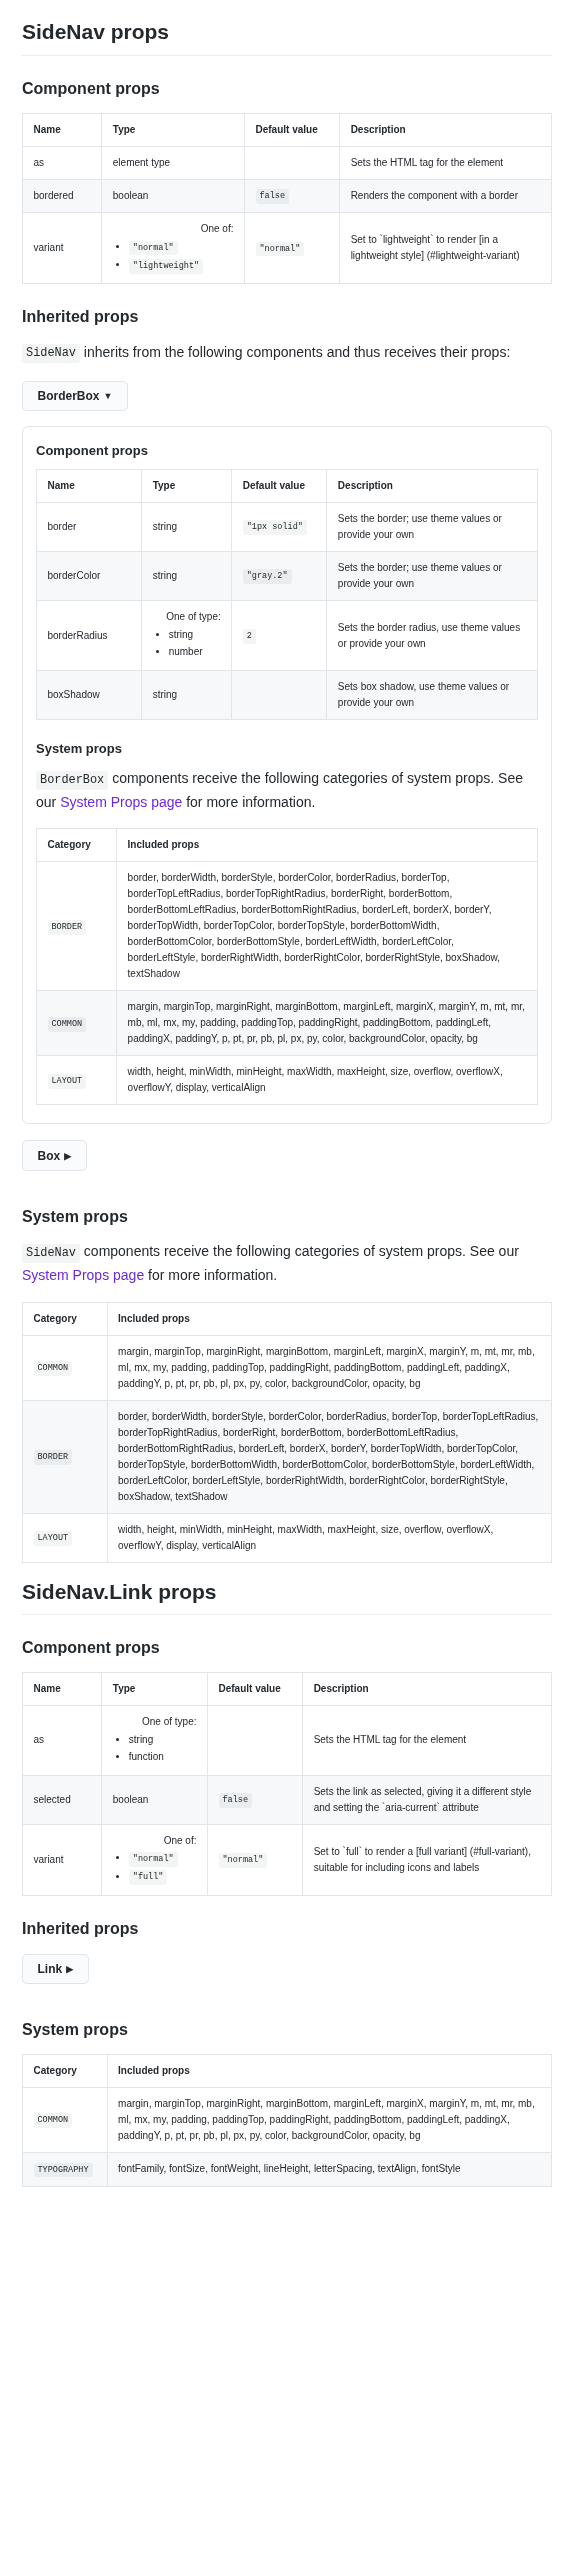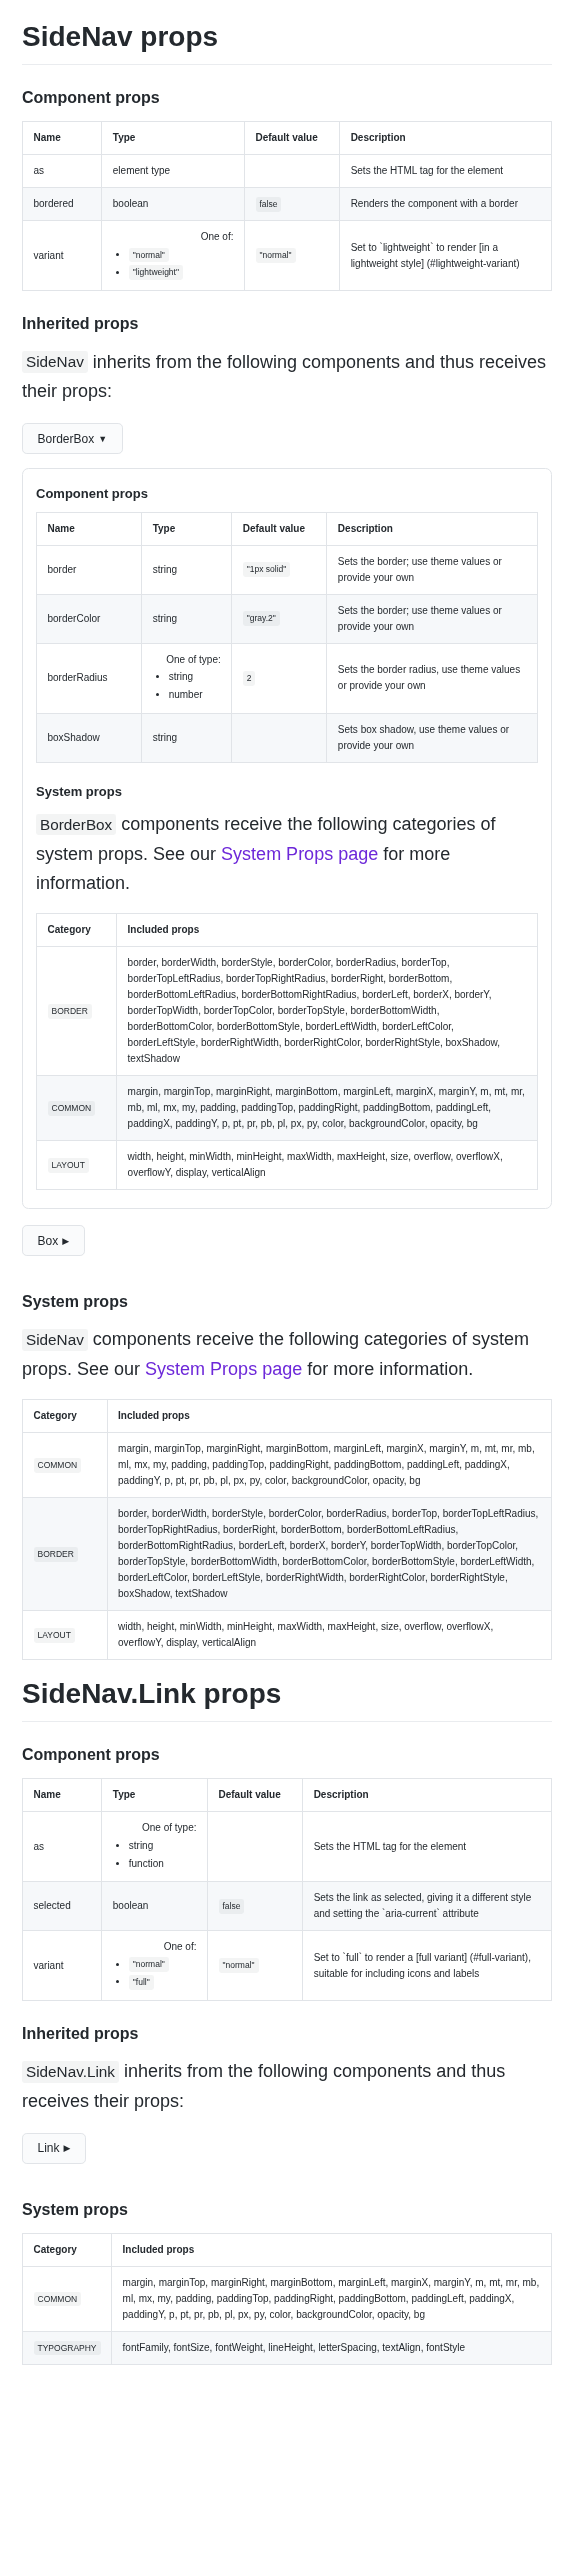--- a/index.html
+++ b/index.html
@@ -6,33 +6,33 @@
   html, body { margin: 0; padding: 0; background: #fff; }
   body {
     width: 567px;
     font-family: "Liberation Sans", sans-serif;
     color: #24292e;
     font-size: 13px;
   }
   .container { padding: 8px 15.4px 11.3px 22px; }
 
   h1.page-title {
-    font-size: 28px; font-weight: 700; line-height: 1.25;
+    font-size: 21px; font-weight: 700; line-height: 1.25;
     margin: 11.3px 0 14.5px; padding-bottom: 9.7px;
     border-bottom: 0.8px solid #eaecef;
   }
   h1.second { margin-top: 16px; }
   h2.section-title { font-size: 16px; font-weight: 700; margin: 24px 0 14.5px; }
   .panel h3 { font-size: 13px; font-weight: 700; margin: 14.5px 0 11.3px; }
   .panel h3.panel-system { margin-top: 21px; }
 
-  p.intro { font-size: 18px; line-height: 1.65; margin: 0 0 14.5px; }
+  p.intro { font-size: 14px; line-height: 1.65; margin: 0 0 14.5px; }
 
   code {
-    font-family: Liberation Sans, sans-serif;
+    font-family: Liberation Mono, monospace;
     font-size: 85%;
     background: rgba(27,31,35,0.05);
     padding: 2.4px 4px;
     border-radius: 2.4px;
     color: #24292e;
   }
 
   a.doc-link { color: #6d28d9; text-decoration: none; cursor: pointer; }
 
   table {
@@ -51,21 +51,21 @@
   thead th { font-weight: 700; background: #fff; }
   tbody tr:nth-child(even) { background: #f6f8fa; }
 
   td ul { margin: 0; padding-left: 16px; }
   td li { margin: 1.6px 0; }
   .one-of-label { margin-bottom: 1.6px; text-align: right; }
 
   .toggle-btn {
     display: inline-block;
     font-family: "Liberation Sans", sans-serif;
-    font-size: 12px; font-weight: 400; color: #24292e;
+    font-size: 12px; font-weight: 700; color: #24292e;
     background: #fafbfc;
     border: 0.8px solid #e1e4e8;
     border-radius: 4.8px;
     padding: 7.3px 14.5px;
     margin: 1.6px 0 13px;
     cursor: pointer;
   }
   .toggle-btn .arrow { font-size: 9px; margin-left: 4px; position: relative; top: -0.8px; }
 
   .panel {
@@ -320,24 +320,20 @@
         </td>
         <td><code>"normal"</code></td>
         <td>Set to `full` to render a [full variant] (#full-variant), suitable for including icons and labels</td>
       </tr>
     </tbody>
   </table>
 
   
   <h2 class="section-title">Inherited props</h2>
 
-  <p class="intro">
-    <code>SideNav.Link</code>
-    <span>inherits from the following components and thus receives their props:</span>
-  </p>
 
   <button class="toggle-btn">
     <span>Link</span><span class="arrow">▶</span>
   </button>
 
   
   <h2 class="section-title">System props</h2>
 
 
   <table>

